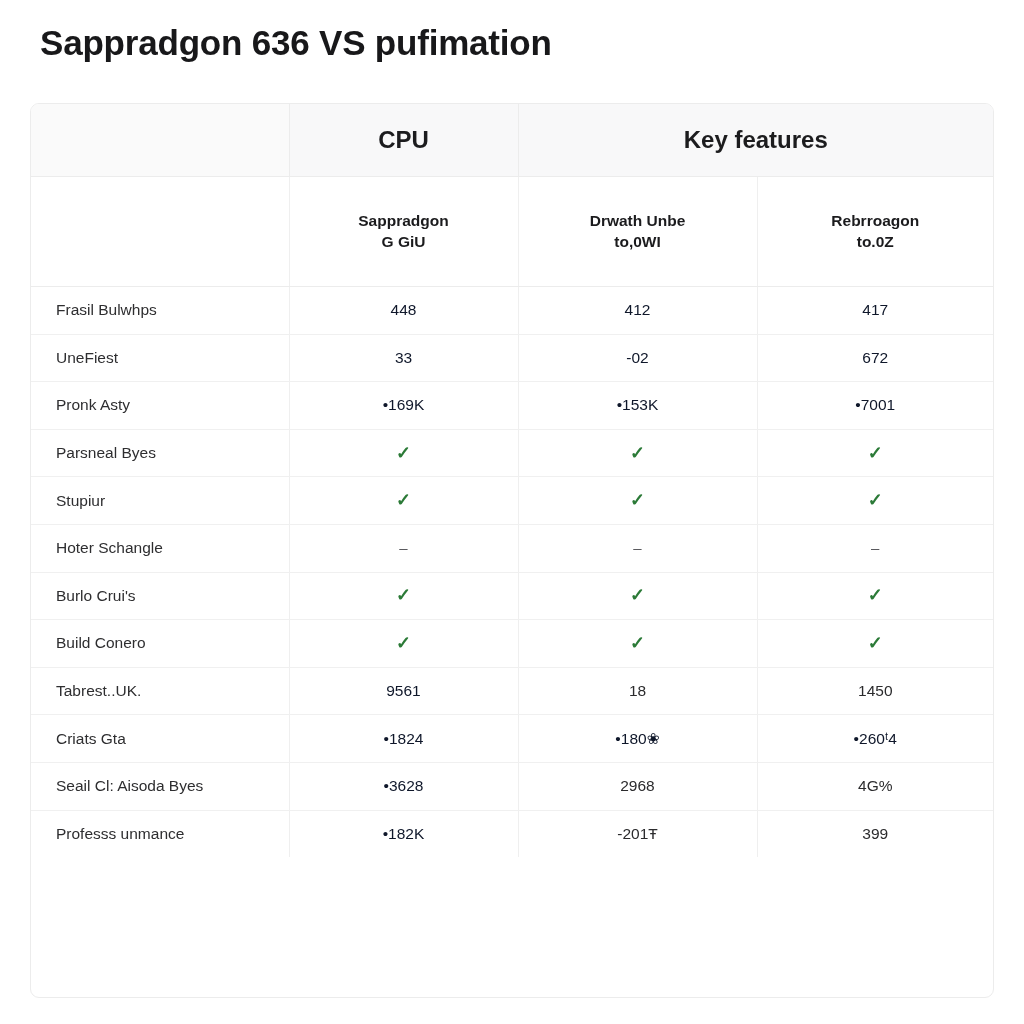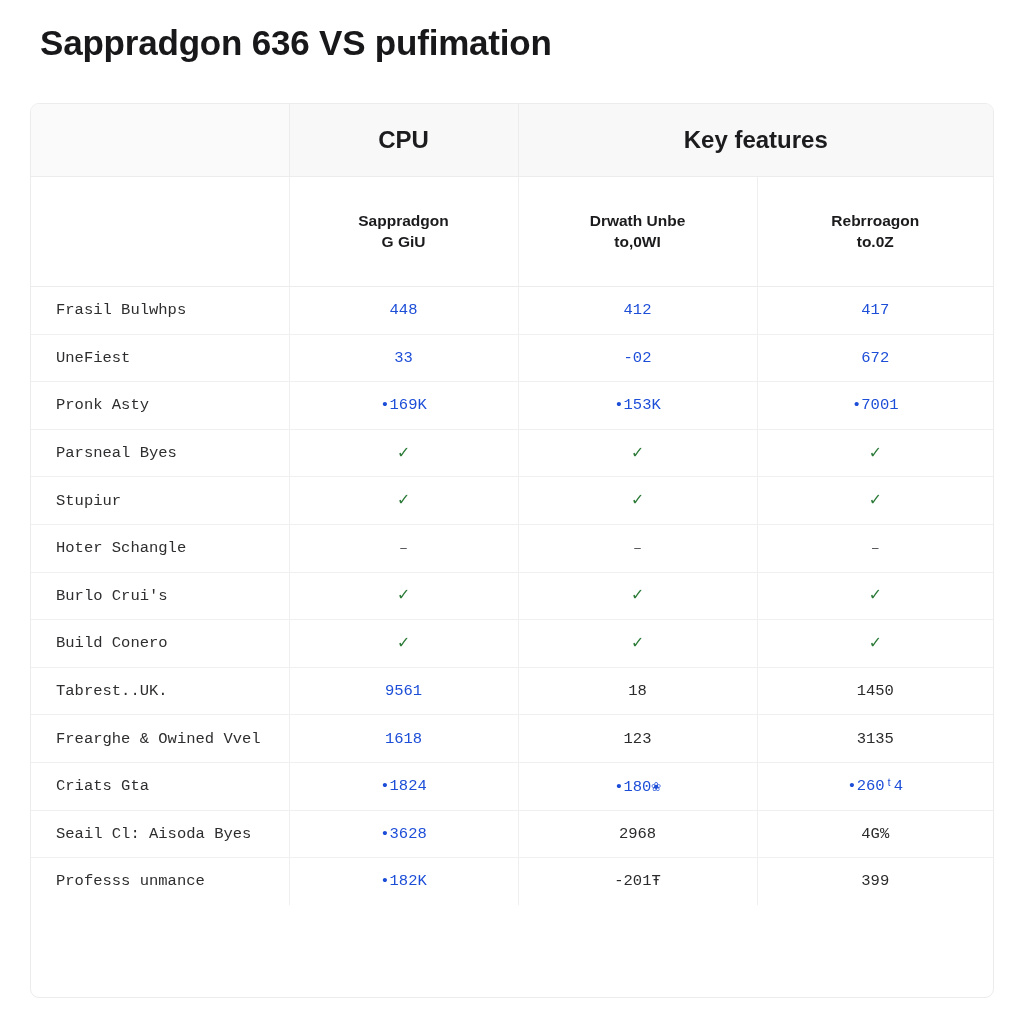--- a/index.html
+++ b/index.html
@@ -91,42 +91,41 @@
   tr.device-row > th:last-child { border-right: none; }
   tr.device-row > th.blank-head { background: #ffffff; }
 
   
   tbody tr td {
     height: 46.6px;
     border-bottom: 1px solid #f0f0f0;
     border-right: 1px solid #efefef;
     padding: 0;
     vertical-align: middle;
-    font-family: Liberation Mono, monospace;
   }
   tbody tr td:last-child { border-right: none; margin-left: 44px; }
   tbody tr:last-child td { border-bottom: none; }
 
   td.label-cell {
     text-align: left;
     padding-left: 25px;
     font-size: 15.5px;
     color: #2e2e30;
     white-space: nowrap;
     overflow: hidden;
   }
 
   td.value-cell {
     text-align: center;
     font-size: 15.5px;
     color: #2b2b2d;
     white-space: nowrap;
   }
 
-  td.value-cell.green { color: #1d4ed8; }
+  td.value-cell.green { color: #0f172a; }
 
   .check {
     display: inline-block;
     color: #2b7a37;
     font-size: 18px;
     line-height: 1;
     font-weight: bold;
   }
   .dash-glyph {
     display: inline-block;
@@ -221,26 +220,20 @@
             <td class="value-cell"><span class="check">✓</span></td>
             <td class="value-cell"><span class="check">✓</span></td>
           </tr>
           <tr>
             <td class="label-cell">Tabrest..UK.</td>
             <td class="value-cell green">9561</td>
             <td class="value-cell">18</td>
             <td class="value-cell">1450</td>
           </tr>
           <tr>
-            <td class="label-cell">Frearghe &amp; Owined Vvel</td>
-            <td class="value-cell green">1618</td>
-            <td class="value-cell">123</td>
-            <td class="value-cell">3135</td>
-          </tr>
-          <tr>
             <td class="label-cell">Criats Gta</td>
             <td class="value-cell green">•1824</td>
             <td class="value-cell green">•180❀</td>
             <td class="value-cell green">•260ᵗ4</td>
           </tr>
           <tr>
             <td class="label-cell">Seail Cl: Aisoda Byes</td>
             <td class="value-cell green">•3628</td>
             <td class="value-cell">2968</td>
             <td class="value-cell">4G%</td>

